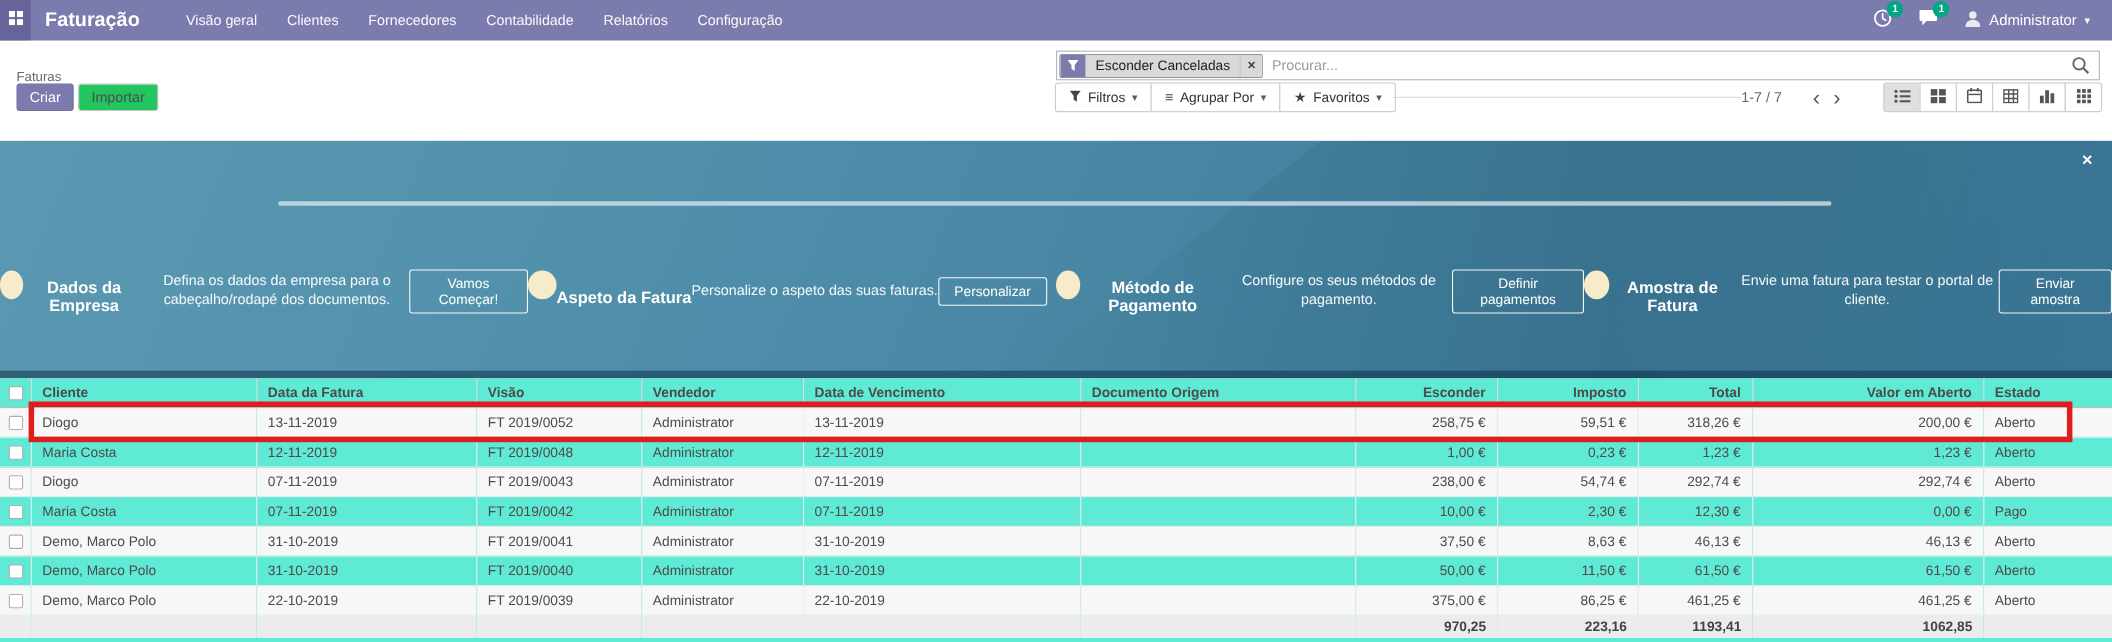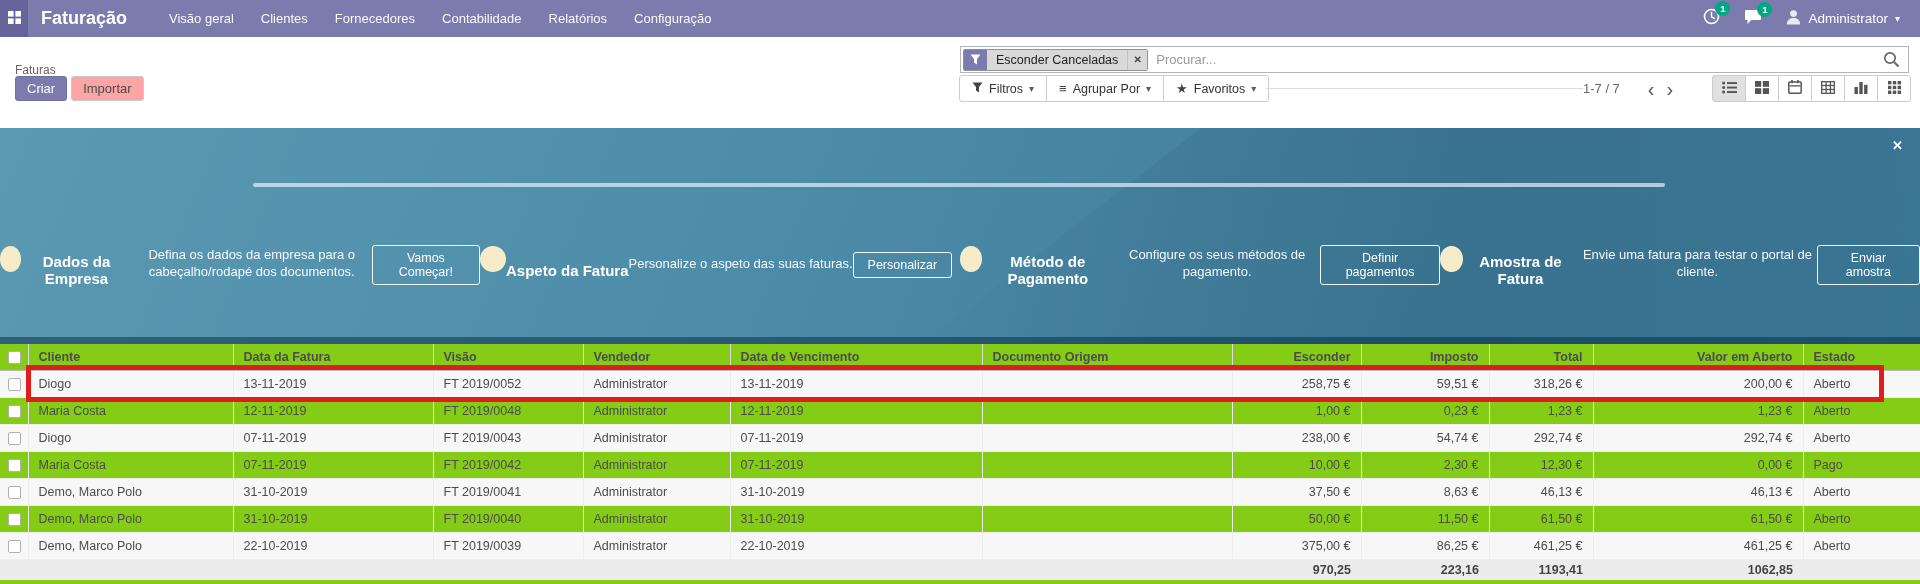--- a/index.html
+++ b/index.html
@@ -20,21 +20,21 @@
   .menu-item{color:rgba(255,255,255,.96);cursor:pointer;white-space:nowrap;}
   .nav-right{margin-left:auto;display:flex;align-items:center;gap:24px;padding-right:20px;}
   .nav-icon{position:relative;cursor:pointer;display:grid;place-items:center;}
   .badge{position:absolute;top:-7px;right:-10px;background:var(--badge);color:#fff;border-radius:8px;min-width:15px;height:15px;font-size:9.5px;display:flex;align-items:center;justify-content:center;padding:0 3px;font-weight:bold;}
   .user-menu{display:flex;align-items:center;gap:7px;font-size:13.5px;cursor:pointer;}
   .caret{font-size:10px;opacity:.95;}
   
   .control{position:absolute;top:37px;left:0;right:0;height:91px;background:#fff;}
   .view-title{position:absolute;left:15px;top:26px;font-size:12px;color:#666;}
   .cp-buttons{position:absolute;left:15px;top:39px;display:flex;gap:4px;}
-  .btn{font-size:13px;padding:4px 11px;border-radius:3px;cursor:pointer;border:1px solid #c9c9c9;background:#fca5a5;color:#4c4c4c;font-family:inherit;}
+  .btn{font-size:13px;padding:4px 11px;border-radius:3px;cursor:pointer;border:1px solid #c9c9c9;background:#22c55e;color:#4c4c4c;font-family:inherit;}
   .btn.primary{background:var(--accent);border-color:#706fa0;color:#fff;}
   .searchbox{position:absolute;left:960px;top:9px;width:949px;height:27px;border:1px solid #b4b4bc;background:#fff;display:flex;align-items:center;}
   .facet{display:inline-flex;align-items:stretch;height:22px;margin-left:2px;border:1px solid #90909e;border-radius:2px;overflow:hidden;cursor:pointer;}
   .facet-icon{width:23px;background:var(--accent);display:grid;place-items:center;}
   .facet-label{background:#d9d9d9;padding:0 9px;font-size:12.5px;color:#222;display:flex;align-items:center;border-right:1px solid #c2c2c2;white-space:nowrap;}
   .facet-x{background:#d9d9d9;width:19px;color:#444;font-size:10px;font-weight:bold;display:grid;place-items:center;}
   .search-input{border:0;outline:0;flex:1;font-size:13px;padding:0 8px;color:#4c1d95;background:transparent;font-family:inherit;}
   .search-input::placeholder{color:#9b9b9b;}
   .mag{margin-right:8px;display:grid;place-items:center;cursor:pointer;}
   .filter-row{position:absolute;left:959px;top:38px;display:flex;}
@@ -62,21 +62,21 @@
   .banner .strip{position:absolute;bottom:0;left:0;right:0;height:7px;background:rgba(8,40,62,.5);pointer-events:none;}
   .tl-line{position:absolute;left:253px;width:1412px;top:55px;height:4px;background:rgba(222,233,240,.75);border-radius:2px;}
   .steps{position:relative;display:flex;padding-top:45px;height:100%;}
   .step{width:25%;display:flex;flex-direction:row;align-items:center;text-align:center;}
   .dot{width:26px;height:26px;border-radius:50%;background:#f6ecca;z-index:2;}
   .step-title{margin-top:23px;font-size:15px;font-weight:bold;}
   .step-desc{margin-top:9px;font-size:13px;line-height:17px;max-width:240px;color:rgba(255,255,255,.95);}
   .step-btn{margin-top:13px;background:transparent;border:1px solid rgba(255,255,255,.95);color:#fff;font-size:12.5px;padding:5px 14px;border-radius:3px;cursor:pointer;font-family:inherit;}
   .banner-close{position:absolute;top:10px;right:17px;font-size:13px;font-weight:bold;color:#fff;cursor:pointer;z-index:3;}
   
-  .table-wrap{position:absolute;top:344px;left:0;right:0;bottom:0;background:#84cc16;}
+  .table-wrap{position:absolute;top:344px;left:0;right:0;bottom:0;background:#5eead4;}
   table{border-collapse:collapse;table-layout:fixed;width:1920px;font-size:12.5px;color:#4c4c4c;}
   th{height:26px;font-weight:bold;border-bottom:1px solid #bcbcbc;border-left:1px solid #dcdcdc;padding:0 10px;text-align:left;white-space:nowrap;overflow:hidden;cursor:pointer;}
   th:first-child{border-left:none;}
   td{height:27px;padding:0 10px;border-left:1px solid #ededed;border-bottom:1px solid #ededed;white-space:nowrap;overflow:hidden;}
   td:first-child{border-left:none;}
   tbody tr{cursor:pointer;}
   tbody tr:nth-child(odd){background:#f7f7f7;}
   .money{text-align:right;}
   th.cb,td.cb{width:28px;padding:0 0 0 8px;}
   .checkbox{display:inline-block;width:13px;height:13px;border:1px solid #b0b0b0;border-radius:2px;background:#fff;vertical-align:middle;cursor:pointer;}

